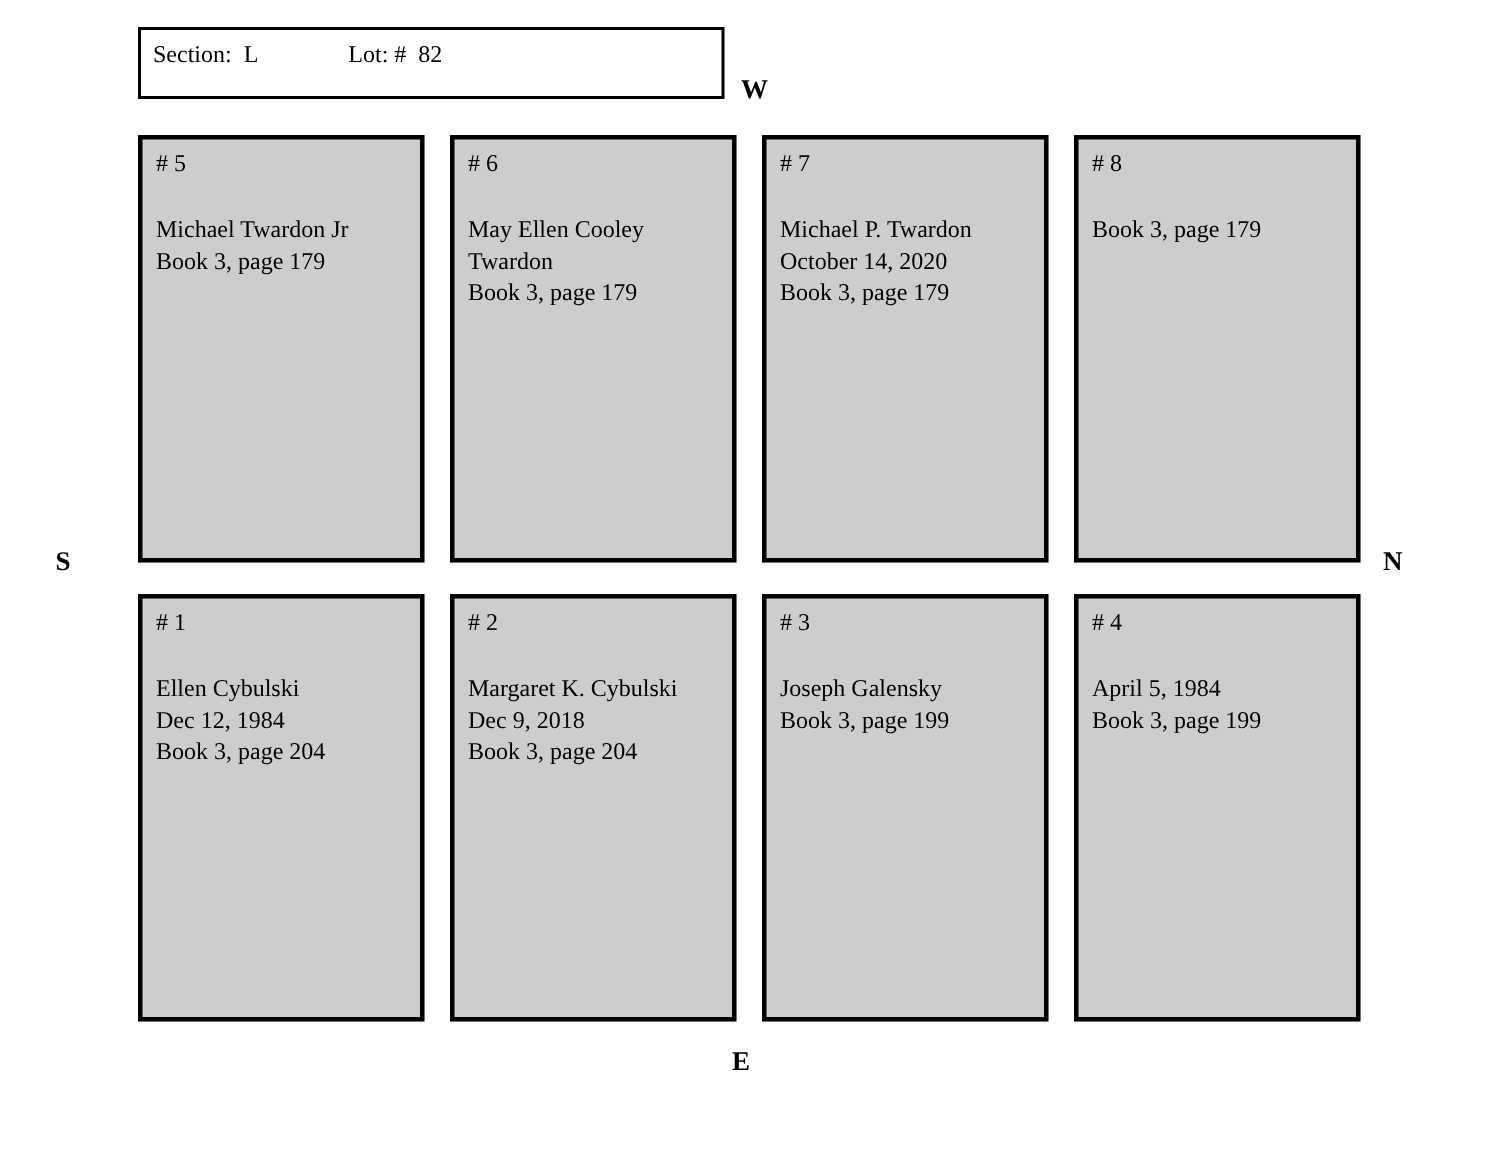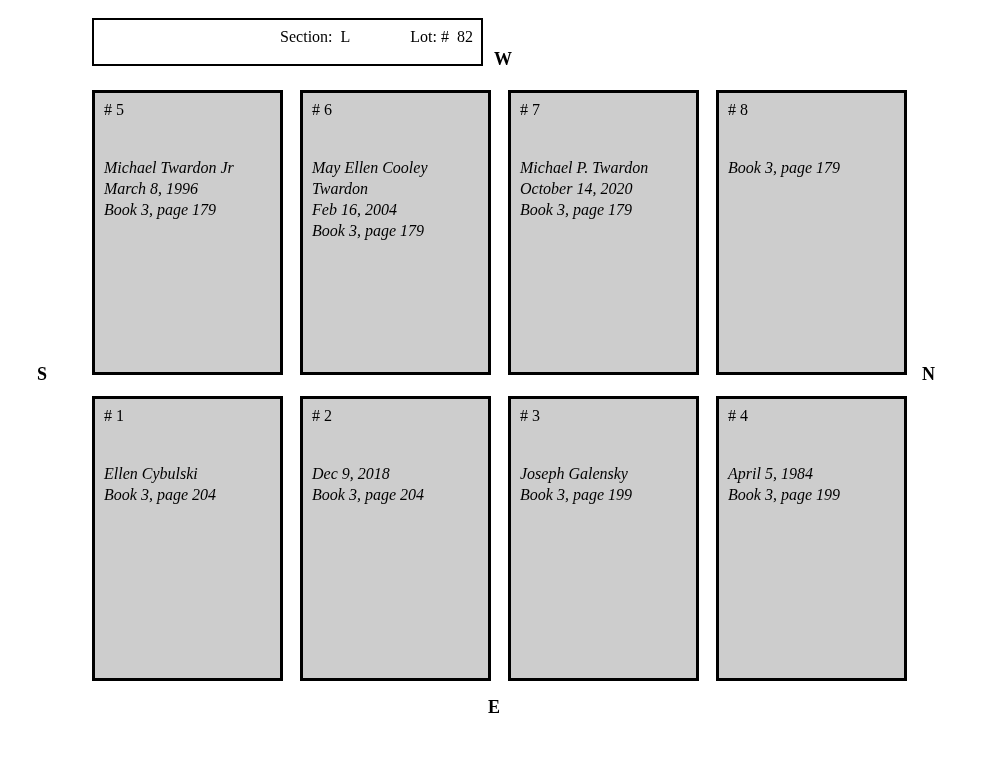--- a/index.html
+++ b/index.html
@@ -23,21 +23,20 @@
     height: 48px;
     box-sizing: border-box;
     border: 2px solid #000000;
     background: #ffffff;
     display: flex;
     align-items: flex-start;
     gap: 60px;
     padding: 6px 8px;
     font-size: 16px;
     line-height: 21px;
-    justify-content: flex-end;
   }
   .pre { white-space: pre-wrap; }
   .compass {
     position: absolute;
     font-weight: bold;
     font-size: 18px;
     line-height: 20px;
   }
   .compass-w { left: 494px; top: 49px; }
   .compass-s { left: 37px;  top: 364px; }
@@ -54,21 +53,21 @@
   .card {
     width: 191px;
     height: 285px;
     box-sizing: border-box;
     background: #cdcdcd;
     border: 3px solid #000000;
     padding: 6px 9px;
     font-size: 16px;
     line-height: 21px;
   }
-  .plot-body { margin-top: 37px; font-style: italic; }
+  .plot-body { margin-top: 23px; }
 </style>
 </head>
 <body>
 
 <div class="page">
 
   <div class="lot-header">
     <span class="pre">Section:  L</span>
     <span class="pre">Lot: #  82</span>
   </div>
@@ -76,29 +75,27 @@
   <div class="compass compass-w">W</div>
   <div class="compass compass-s">S</div>
   <div class="compass compass-n">N</div>
   <div class="compass compass-e">E</div>
 
   <div class="row row-top">
     <div class="card">
       <div># 5</div>
       <div class="plot-body">
         <div class="pre">Michael Twardon Jr</div>
-        <div>March 8, 1996</div>
         <div>Book 3, page 179</div>
       </div>
     </div>
     <div class="card">
       <div># 6</div>
       <div class="plot-body">
         <div class="pre">May Ellen Cooley Twardon</div>
-        <div>Feb 16, 2004</div>
         <div>Book 3, page 179</div>
       </div>
     </div>
     <div class="card">
       <div># 7</div>
       <div class="plot-body">
         <div class="pre">Michael P. Twardon</div>
         <div>October 14, 2020</div>
         <div>Book 3, page 179</div>
       </div>
@@ -109,26 +106,28 @@
         <div>Book 3, page 179</div>
       </div>
     </div>
   </div>
 
   <div class="row row-bottom">
     <div class="card">
       <div># 1</div>
       <div class="plot-body">
         <div class="pre">Ellen Cybulski</div>
+        <div>Dec 12, 1984</div>
         <div>Book 3, page 204</div>
       </div>
     </div>
     <div class="card">
       <div># 2</div>
       <div class="plot-body">
+        <div class="pre">Margaret K. Cybulski</div>
         <div>Dec 9, 2018</div>
         <div>Book 3, page 204</div>
       </div>
     </div>
     <div class="card">
       <div># 3</div>
       <div class="plot-body">
         <div class="pre">Joseph Galensky</div>
         <div>Book 3, page 199</div>
       </div>

